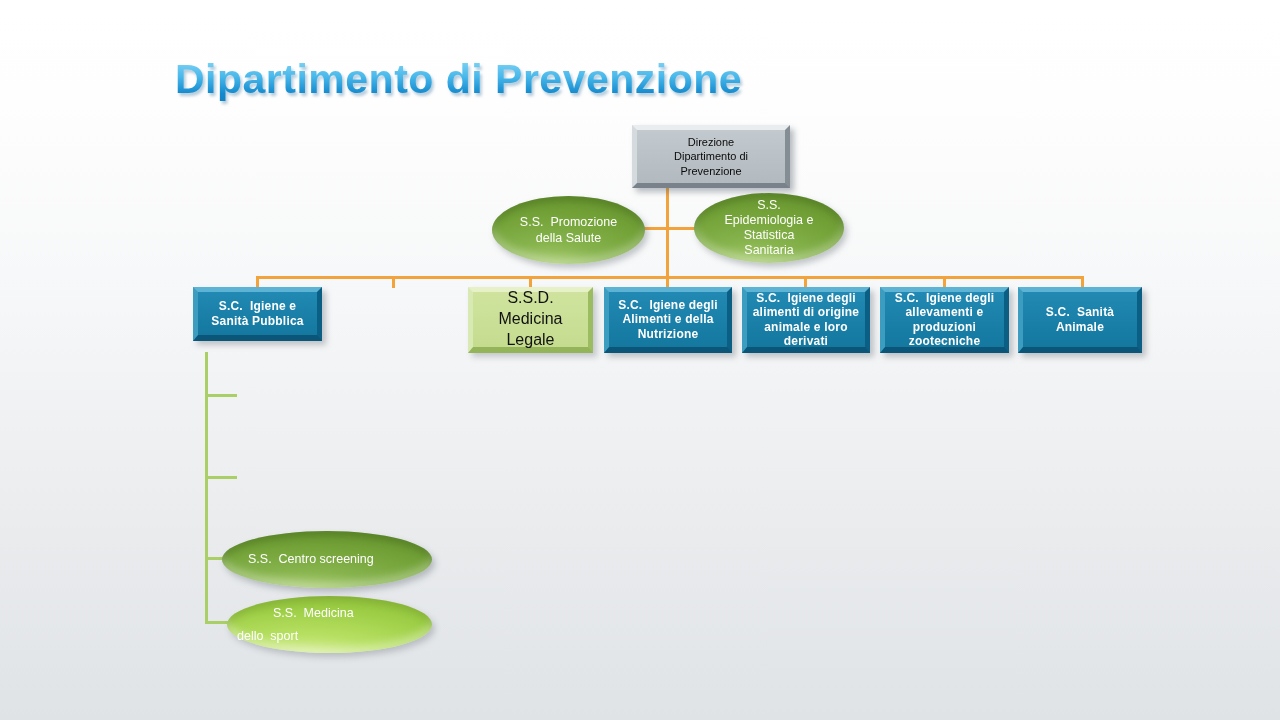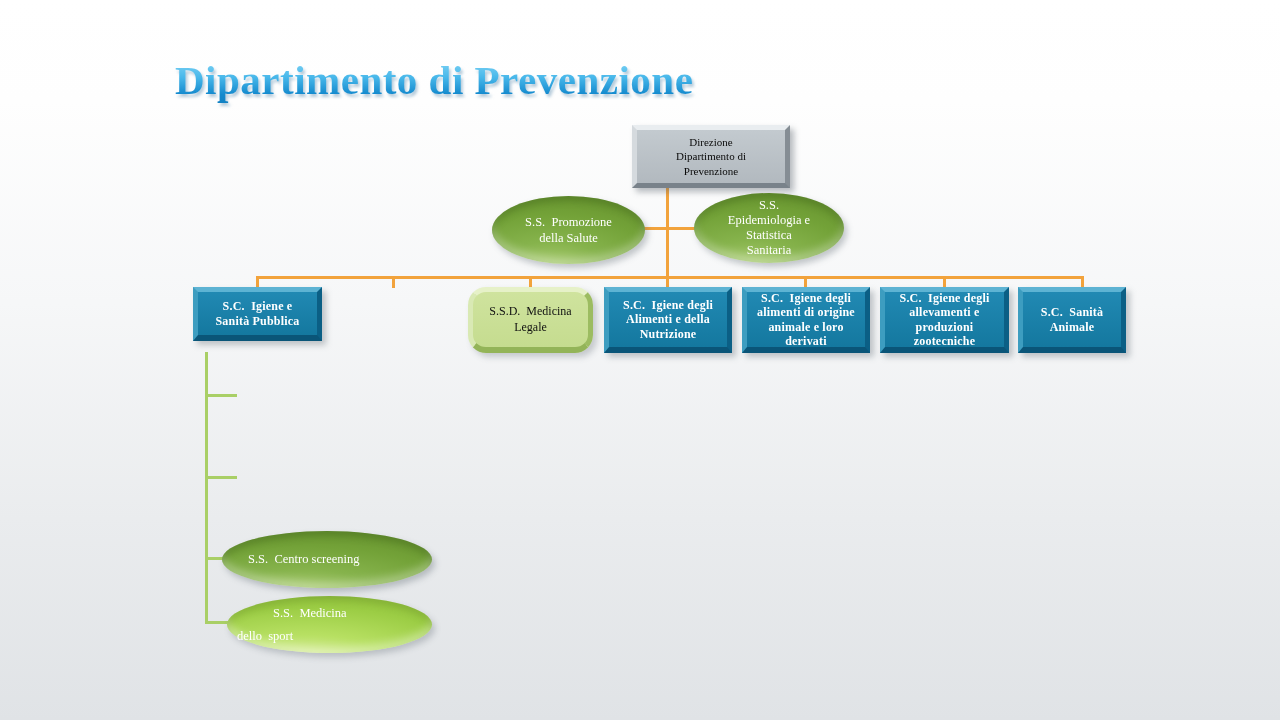--- a/index.html
+++ b/index.html
@@ -1,21 +1,20 @@
 <!DOCTYPE html>
 <html><head>
 <meta charset="utf-8">
 <style>
   html,body { margin:0; padding:0; }
   body { font-family:"Liberation Sans", sans-serif; }
 
   .slide {
     position:relative; width:1280px; height:720px; overflow:hidden;
     background:linear-gradient(180deg,#ffffff 0%,#fefefe 14%,#f6f7f8 42%,#eaecee 72%,#e0e3e6 100%);
-    font-family:Liberation Serif, serif;
   }
 
   .title {
     position:absolute; left:175px; top:56px; margin:0;
     font-size:41px; font-weight:bold; letter-spacing:0.5px;
     background:linear-gradient(180deg,#8edbf8 0%,#47b7ea 45%,#1389cd 80%,#1180c2 100%);
     -webkit-background-clip:text; background-clip:text; color:transparent;
     filter:drop-shadow(2px 3px 1.5px rgba(120,160,190,0.55));
   }
 
@@ -36,26 +35,25 @@
 
   .box-blue {
     font-size:12px; font-weight:bold; color:#fff; line-height:1.18; letter-spacing:0.2px;
     background:linear-gradient(180deg,#2189b3,#14789f);
     border-top:5px solid #5db3d3; border-left:5px solid #3d9dc0;
     border-right:5px solid #0b5f85; border-bottom:6px solid #0a5578;
     box-shadow:4px 4px 6px rgba(90,100,110,0.35);
   }
 
   .box-green {
-    font-size:12px; color:#111; line-height:1.3;
+    font-size:16px; color:#111; line-height:1.3;
     background:linear-gradient(180deg,#cfe39e,#c5dc8f);
     border-top:5px solid #e6f1c8; border-left:5px solid #d9e9b4;
     border-right:5px solid #9cbc61; border-bottom:6px solid #93b458;
     box-shadow:4px 4px 6px rgba(90,100,110,0.30);
-    border-radius:18px;
   }
 
   .ellipse { border-radius:50%; color:#fff; font-size:12.5px; line-height:1.3; }
 
   .el-dark {
     background:radial-gradient(115% 135% at 38% 115%, #b3d47b 0%, #86b34c 35%, #73a238 65%, #628e2b 100%);
     box-shadow:inset 0 5px 7px rgba(40,70,10,0.25), inset 0 -6px 9px rgba(255,255,255,0.30), 3px 4px 6px rgba(90,100,110,0.35);
   }
   .el-light {
     background:radial-gradient(115% 135% at 38% 115%, #dff0a6 0%, #b7e062 35%, #9ccd45 70%, #8fc13a 100%);
@@ -111,20 +109,20 @@
 Alimenti e della
 Nutrizione</div>
   <div class="node box-blue" style="left:742px;top:287px;width:128px;height:66px">S.C.  Igiene degli
 alimenti di origine
 animale e loro
 derivati</div>
   <div class="node box-blue" style="left:880px;top:287px;width:129px;height:66px">S.C.  Igiene degli
 allevamenti e
 produzioni
 zootecniche</div>
-  <div class="node box-blue" style="left:1018px;top:287px;width:108px;height:66px">S.C.  Sanità
+  <div class="node box-blue" style="left:1018px;top:287px;width:124px;height:66px">S.C.  Sanità
 Animale</div>
 
   <div class="node ellipse el-light left-text ti" style="left:227px;top:596px;width:205px;height:57px;padding-left:10px;line-height:1.8">S.S.  Medicina
 dello  sport</div>
   <div class="node ellipse el-dark left-text" style="left:222px;top:531px;width:210px;height:57px;padding-left:26px">S.S.  Centro screening</div>
 
 </div>
 
 </body></html>

